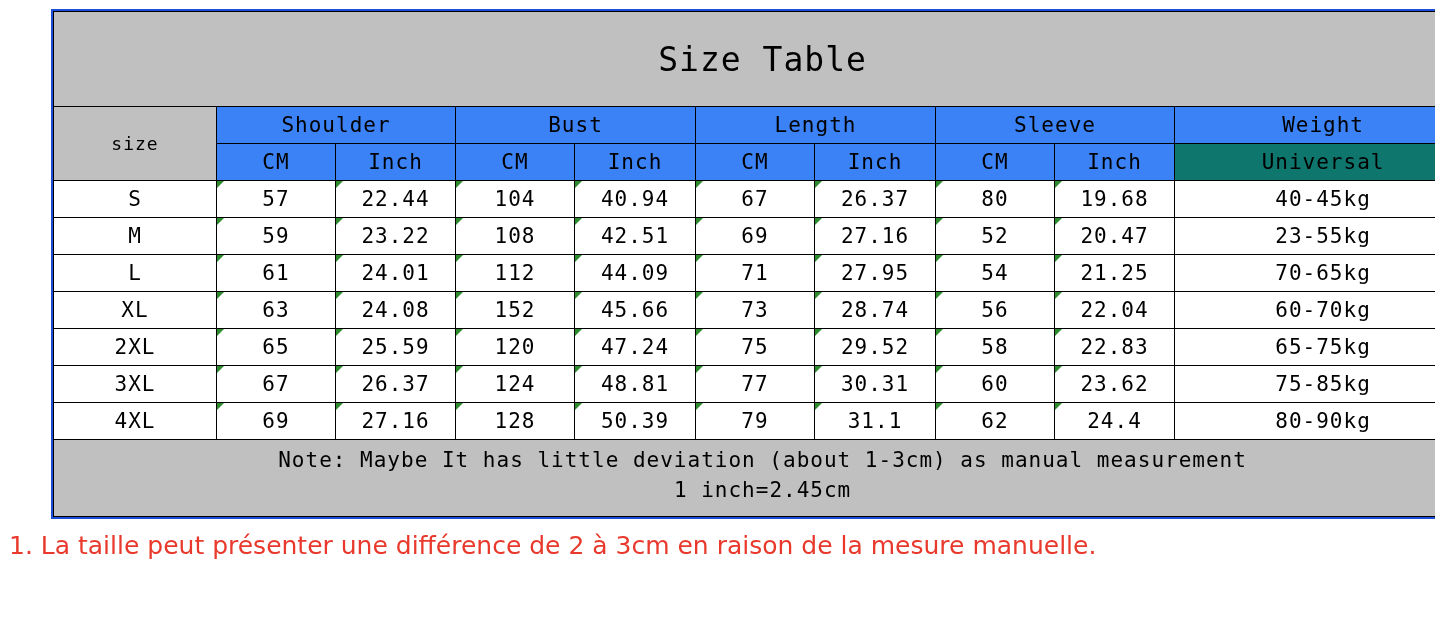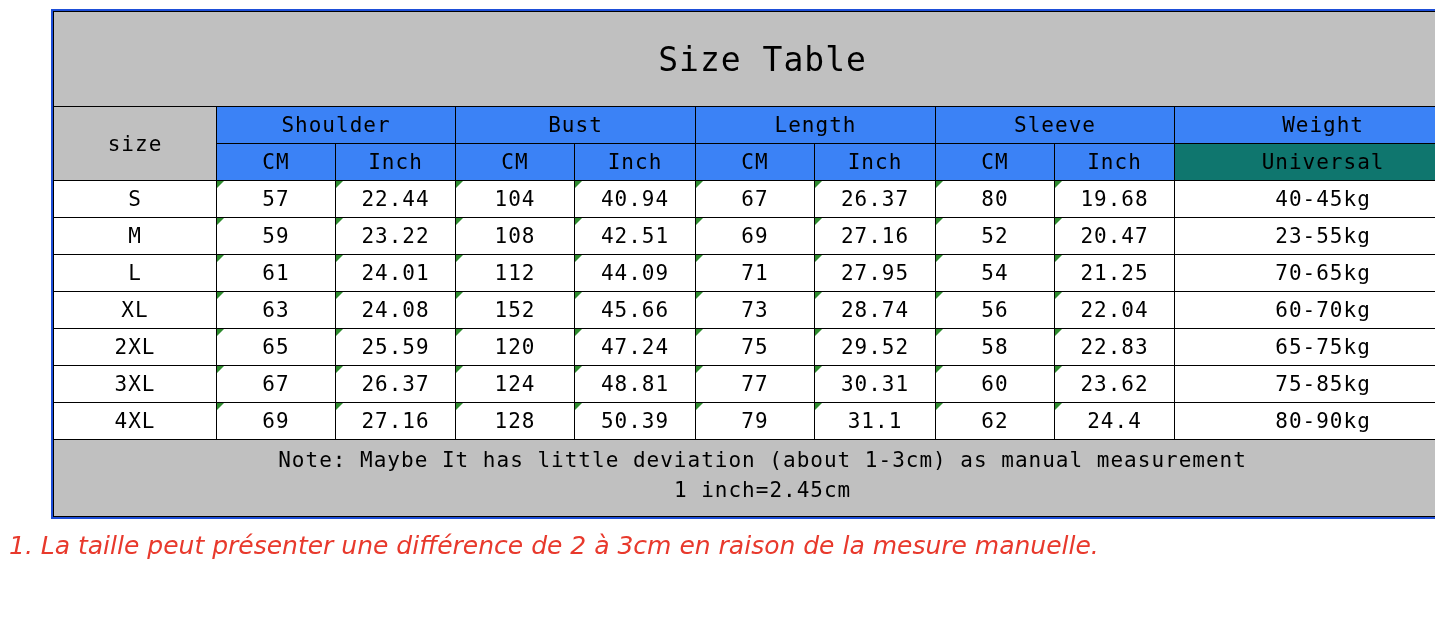--- a/index.html
+++ b/index.html
@@ -52,21 +52,21 @@
     border-right: none;
     border-top: none;
   }
   .hdr {
     background: #3b82f6;
     font-size: 21px;
     height: 34px;
   }
   .hdr-size {
     background: #c0c0c0;
-    font-size: 21px;
+    font-size: 18px;
     letter-spacing: 3px;
   }
   .hdr-universal {
     background: #0f766e;
     font-size: 21px;
     height: 34px;
   }
   .data-cell {
     font-size: 21px;
     height: 34px;
@@ -89,21 +89,20 @@
     left: 9px;
     top: 528px;
     width: 1420px;
     color: #e8392c;
     font-family: "DejaVu Sans", sans-serif;
     font-size: 25px;
     line-height: 1.44;
   }
   .fr-note span {
     display: block;
-    font-style: italic;
   }
   
   .mark {
     position: relative;
   }
   .mark::before {
     content: "";
     position: absolute;
     left: 0;
     top: 0;

